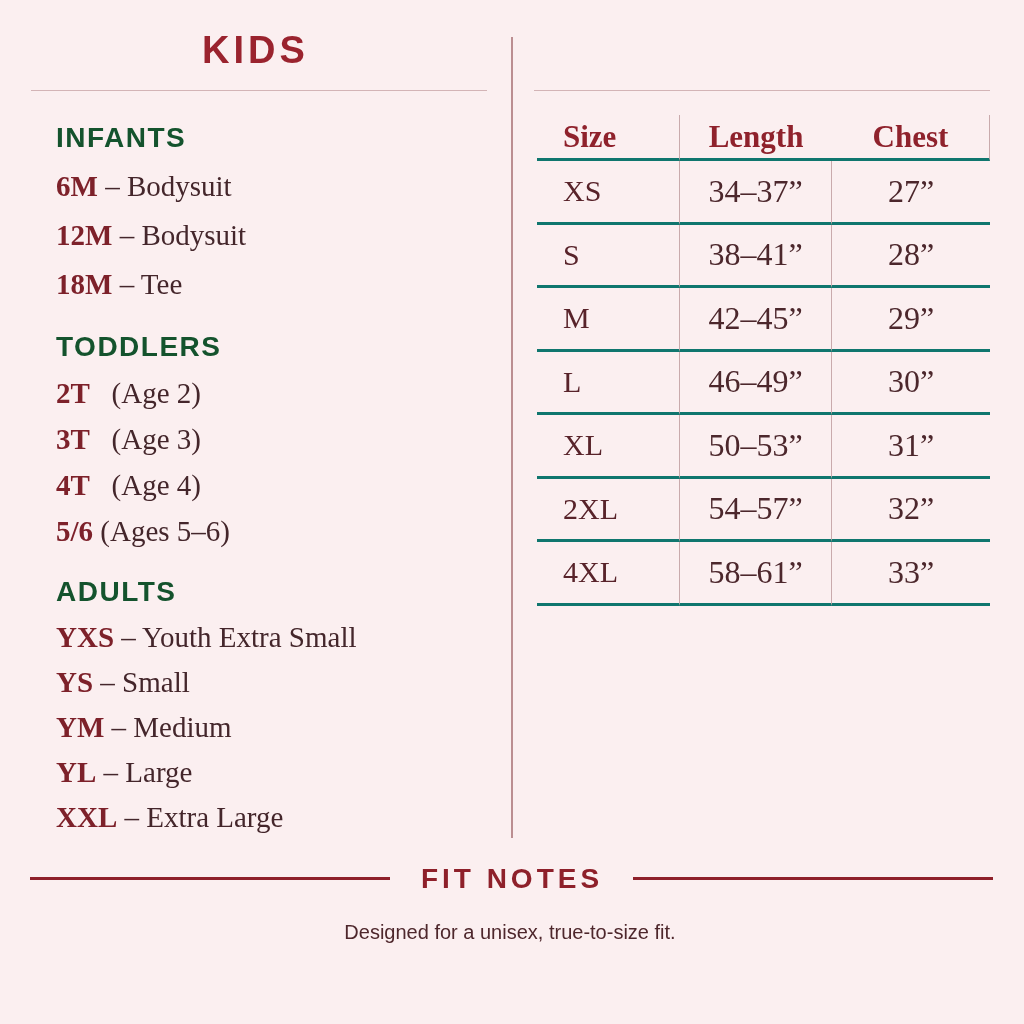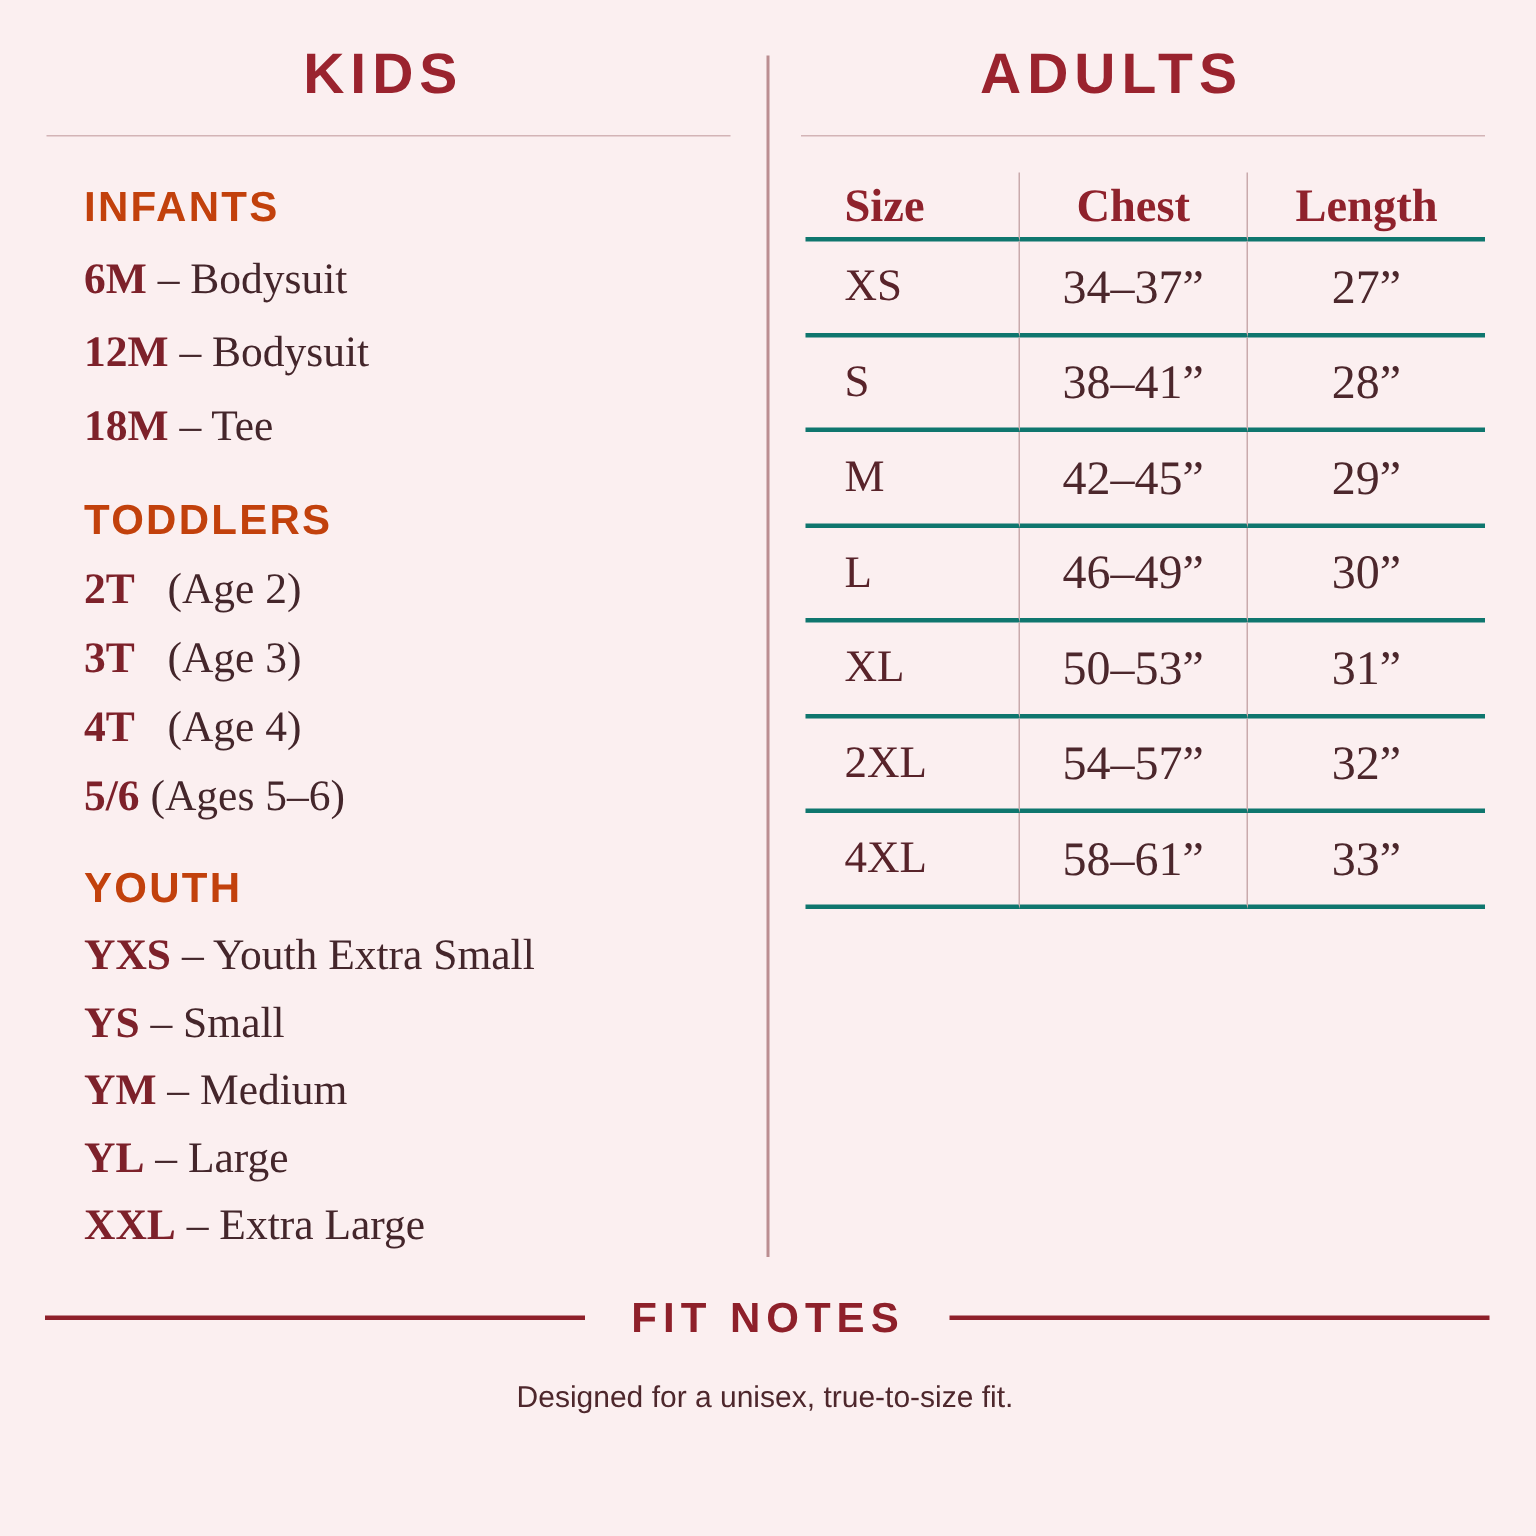--- a/index.html
+++ b/index.html
@@ -21,21 +21,21 @@
   .adults-rule{left:534px;width:456px;}
   
   .vdivider{position:absolute;left:511px;top:37px;width:1.5px;height:801px;background:#bb8e91;}
   
   .section{position:absolute;left:56px;margin:0;}
   .sec-infants{top:114px;}
   .sec-toddlers{top:324px;}
   .sec-youth{top:569px;}
   .section h2{
     margin:0;font-family:"Liberation Sans",sans-serif;font-weight:bold;
-    font-size:28px;letter-spacing:1.5px;color:#c2410c;line-height:48px;
+    font-size:28px;letter-spacing:1.5px;color:#14532d;line-height:48px;
   }
   .sec-toddlers h2,.sec-youth h2{line-height:46px;}
   .item{font-size:29px;white-space:pre;margin:0;}
   .sec-infants  .item{line-height:49px;}
   .sec-toddlers .item{line-height:46px;}
   .sec-youth    .item{line-height:45px;}
   .item .code{font-weight:bold;color:#7d212a;}
   .item .rest{color:#44262b;}
   
   .size-table{
@@ -66,53 +66,52 @@
   }
   .note-1{top:921px;}
   .note-2{top:966px;}
 </style>
 </head>
 <body>
 
 <div class="canvas">
 
   <h1 class="col-title kids-title">KIDS</h1>
-  <h1 class="col-title adults-title">ADULTS</h1>
   <div class="title-rule kids-rule"></div>
   <div class="title-rule adults-rule"></div>
   <div class="vdivider"></div>
 
   <div class="section sec-infants">
     <h2>INFANTS</h2>
     <div class="item"><span class="code">6M</span><span class="rest"> – Bodysuit</span></div>
     <div class="item"><span class="code">12M</span><span class="rest"> – Bodysuit</span></div>
     <div class="item"><span class="code">18M</span><span class="rest"> – Tee</span></div>
   </div>
 
   <div class="section sec-toddlers">
     <h2>TODDLERS</h2>
     <div class="item"><span class="code">2T</span><span class="rest">   (Age 2)</span></div>
     <div class="item"><span class="code">3T</span><span class="rest">   (Age 3)</span></div>
     <div class="item"><span class="code">4T</span><span class="rest">   (Age 4)</span></div>
     <div class="item"><span class="code">5/6</span><span class="rest"> (Ages 5–6)</span></div>
   </div>
 
   <div class="section sec-youth">
-    <h2>YOUTH</h2>
+    <h2>ADULTS</h2>
     <div class="item"><span class="code">YXS</span><span class="rest"> – Youth Extra Small</span></div>
     <div class="item"><span class="code">YS</span><span class="rest"> – Small</span></div>
     <div class="item"><span class="code">YM</span><span class="rest"> – Medium</span></div>
     <div class="item"><span class="code">YL</span><span class="rest"> – Large</span></div>
     <div class="item"><span class="code">XXL</span><span class="rest"> – Extra Large</span></div>
   </div>
 
   <div class="size-table">
     <div class="cell head c0">Size</div>
+    <div class="cell head c2">Length</div>
     <div class="cell head c1">Chest</div>
-    <div class="cell head c2">Length</div>
 
     <div class="cell c0">XS</div>
     <div class="cell c1">34–37”</div>
     <div class="cell c2">27”</div>
 
     <div class="cell c0">S</div>
     <div class="cell c1">38–41”</div>
     <div class="cell c2">28”</div>
 
     <div class="cell c0">M</div>

